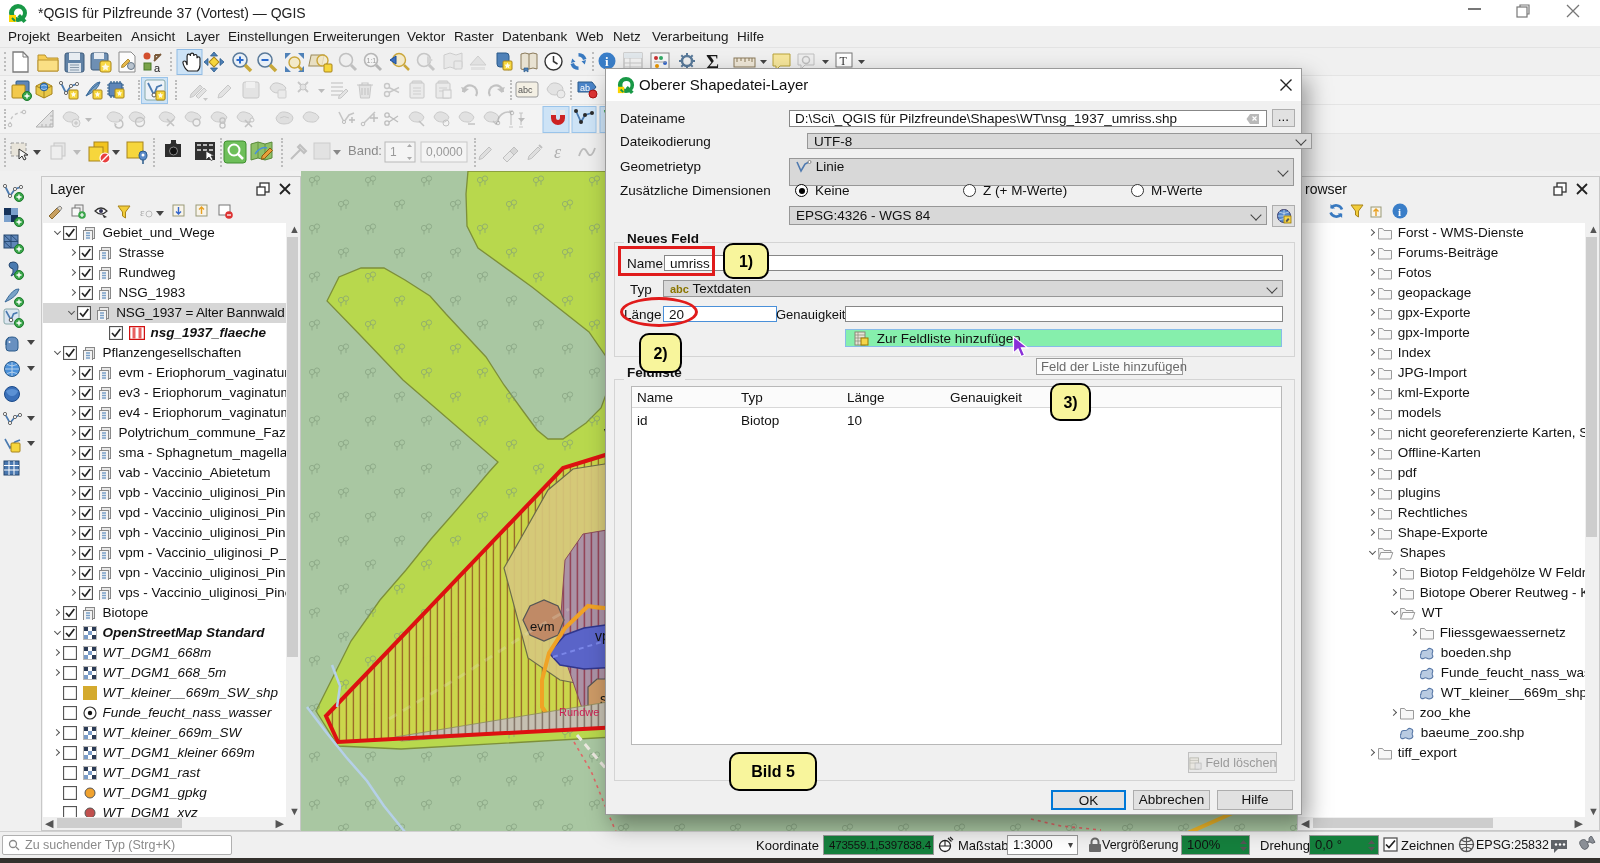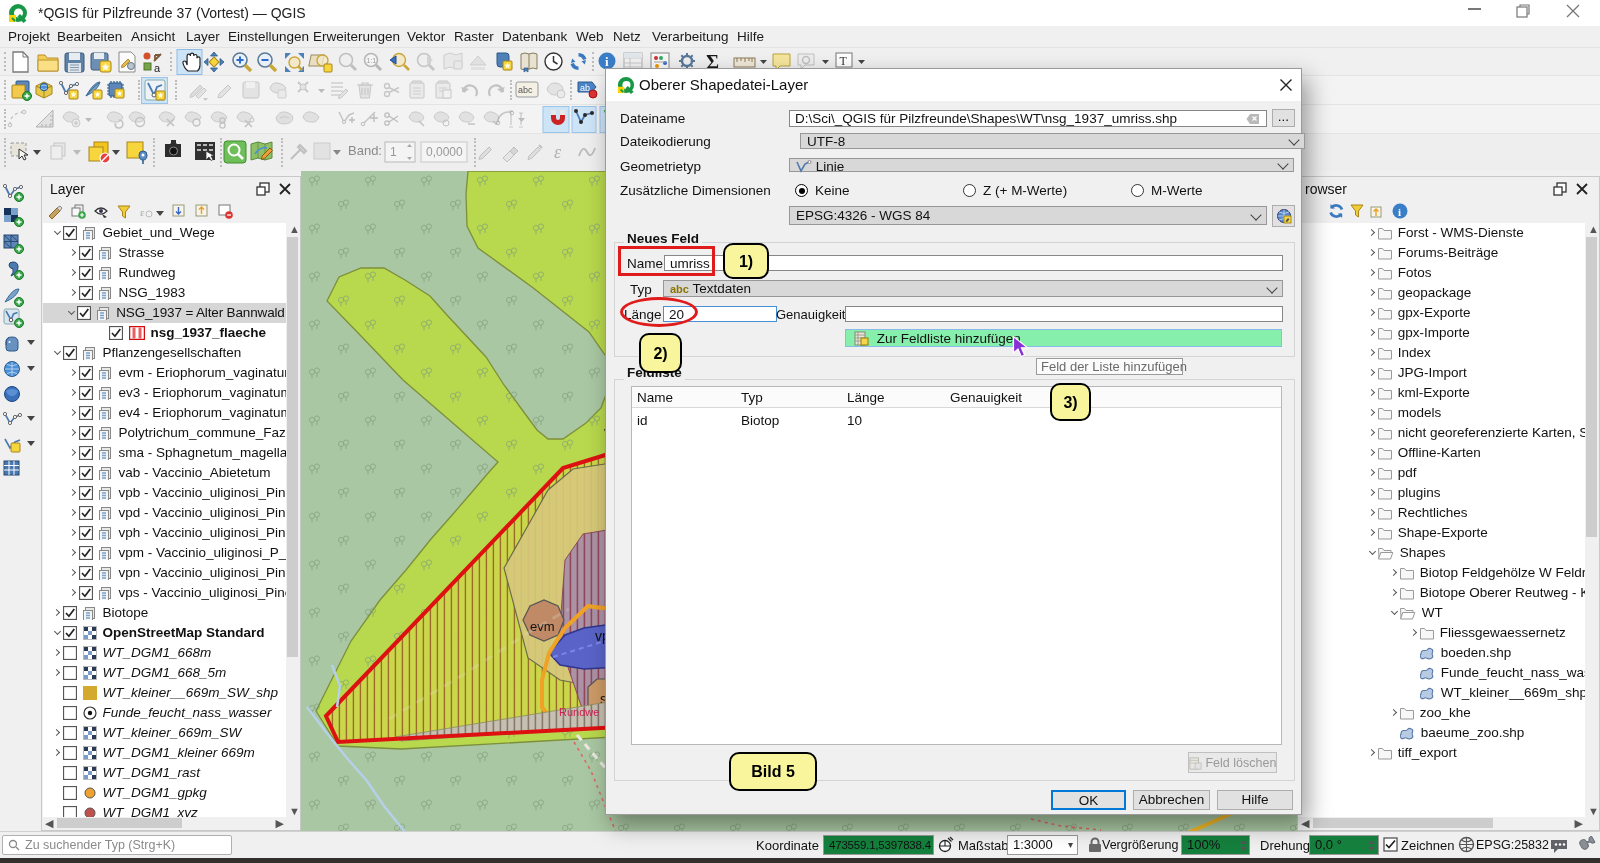--- a/index.html
+++ b/index.html
@@ -30,21 +30,21 @@
 .vscroll{position:absolute;top:46px;right:1px;width:13px;bottom:13px;background:#f0f0f0;}
 .hscroll{position:absolute;left:1px;bottom:1px;height:12px;right:14px;background:#f0f0f0;}
 .thumb{position:absolute;background:#cdcdcd;}
 .sarr{position:absolute;color:#555;font-size:11px;line-height:12px;}
 
 .trow{height:20px;line-height:20px;white-space:nowrap;font-size:13.5px;position:relative;}
 .trow .chev{display:inline-block;width:10px;height:20px;position:relative;vertical-align:top;}
 .trow .chev i{position:absolute;left:1px;top:7px;width:5px;height:5px;border-right:1.5px solid #555;border-bottom:1.5px solid #555;transform:rotate(-45deg);}
 .trow .chev i.dn{transform:rotate(45deg);left:2px;top:6px;}
 .trow svg{vertical-align:-3px;margin-right:2px;}
-.boldrow{font-weight:bold;}
+.boldrow{font-weight:bold;font-style:italic;}
 .itrow{font-style:italic;}
 
 #map{position:absolute;left:301px;top:171px;width:1000px;height:660px;overflow:hidden;background:#a9c7a2;}
 
 #statusbar{position:absolute;left:0;top:831px;width:1600px;height:27px;background:#f0f0f0;border-top:1px solid #d0d0d0;}
 #darkstrip{position:absolute;left:0;top:858px;width:1600px;height:5px;background:#33302c;}
 #searchbox{position:absolute;left:2px;top:3px;width:230px;height:20px;background:#fff;border:1px solid #b0b0b0;border-radius:2px;color:#8a8a8a;font-size:12.5px;line-height:18px;padding-left:22px;}
 .sblab{position:absolute;top:6px;font-size:13px;color:#111;}
 .sbbox{position:absolute;top:3px;height:20px;background:#15803d;border:1px solid #999;font-size:13px;line-height:18px;padding-left:5px;color:#111;}
 
@@ -1158,23 +1158,23 @@
   </div>
   <span class="dlab" style="left:14px;top:42px">Dateiname</span>
   <div class="dinput" style="left:183px;top:41px;width:478px;height:17px">D:\Sci\_QGIS für Pilzfreunde\Shapes\WT\nsg_1937_umriss.shp
     <svg class="abs" style="right:6px;top:2px" width="14" height="12" viewBox="0 0 14 12">
         <path d="M4 1 H13 V11 H4 L0.5 6 Z" fill="#b9b9b9"></path>
         <path d="M6.5 3.5 l4 4 m0 -4 l-4 4" stroke="#fff" stroke-width="1.2"></path>
       </svg>
   </div>
   <div class="dbtn" style="left:666px;top:40px;width:23px;height:18px;line-height:14px">...</div>
   <span class="dlab" style="left:14px;top:65px">Dateikodierung</span>
-  <div class="dcombo" style="left:194px;top:64px;width:505px;height:16px;line-height:15px">UTF-8<span class="ar"></span></div>
+  <div class="dcombo" style="left:201px;top:64px;width:505px;height:16px;line-height:15px">UTF-8<span class="ar"></span></div>
   <span class="dlab" style="left:14px;top:90px">Geometrietyp</span>
-  <div class="dcombo" style="left:183px;top:89px;width:505px;height:14px;line-height:16px"><svg width="16" height="13" viewBox="0 0 16 13" style="vertical-align:-2px">
+  <div class="dcombo" style="left:183px;top:89px;width:505px;height:28px;line-height:16px"><svg width="16" height="13" viewBox="0 0 16 13" style="vertical-align:-2px">
         <path d="M1 2 L5 11 L9 4 L13 2" fill="none" stroke="#4f7ab0" stroke-width="1.6"></path>
         <circle cx="13.5" cy="2" r="1.5" fill="#fff" stroke="#888"></circle>
       </svg> Linie<span class="ar"></span></div>
   <span class="dlab" style="left:14px;top:114px">Zusätzliche Dimensionen</span>
   <span class="radio sel" style="left:189px;top:115px"></span>
     <span class="dlab" style="left:209px;top:114px">Keine</span>
   <span class="radio" style="left:357px;top:115px"></span>
     <span class="dlab" style="left:377px;top:114px">Z (+ M-Werte)</span>
   <span class="radio" style="left:525px;top:115px"></span>
     <span class="dlab" style="left:545px;top:114px">M-Werte</span>

